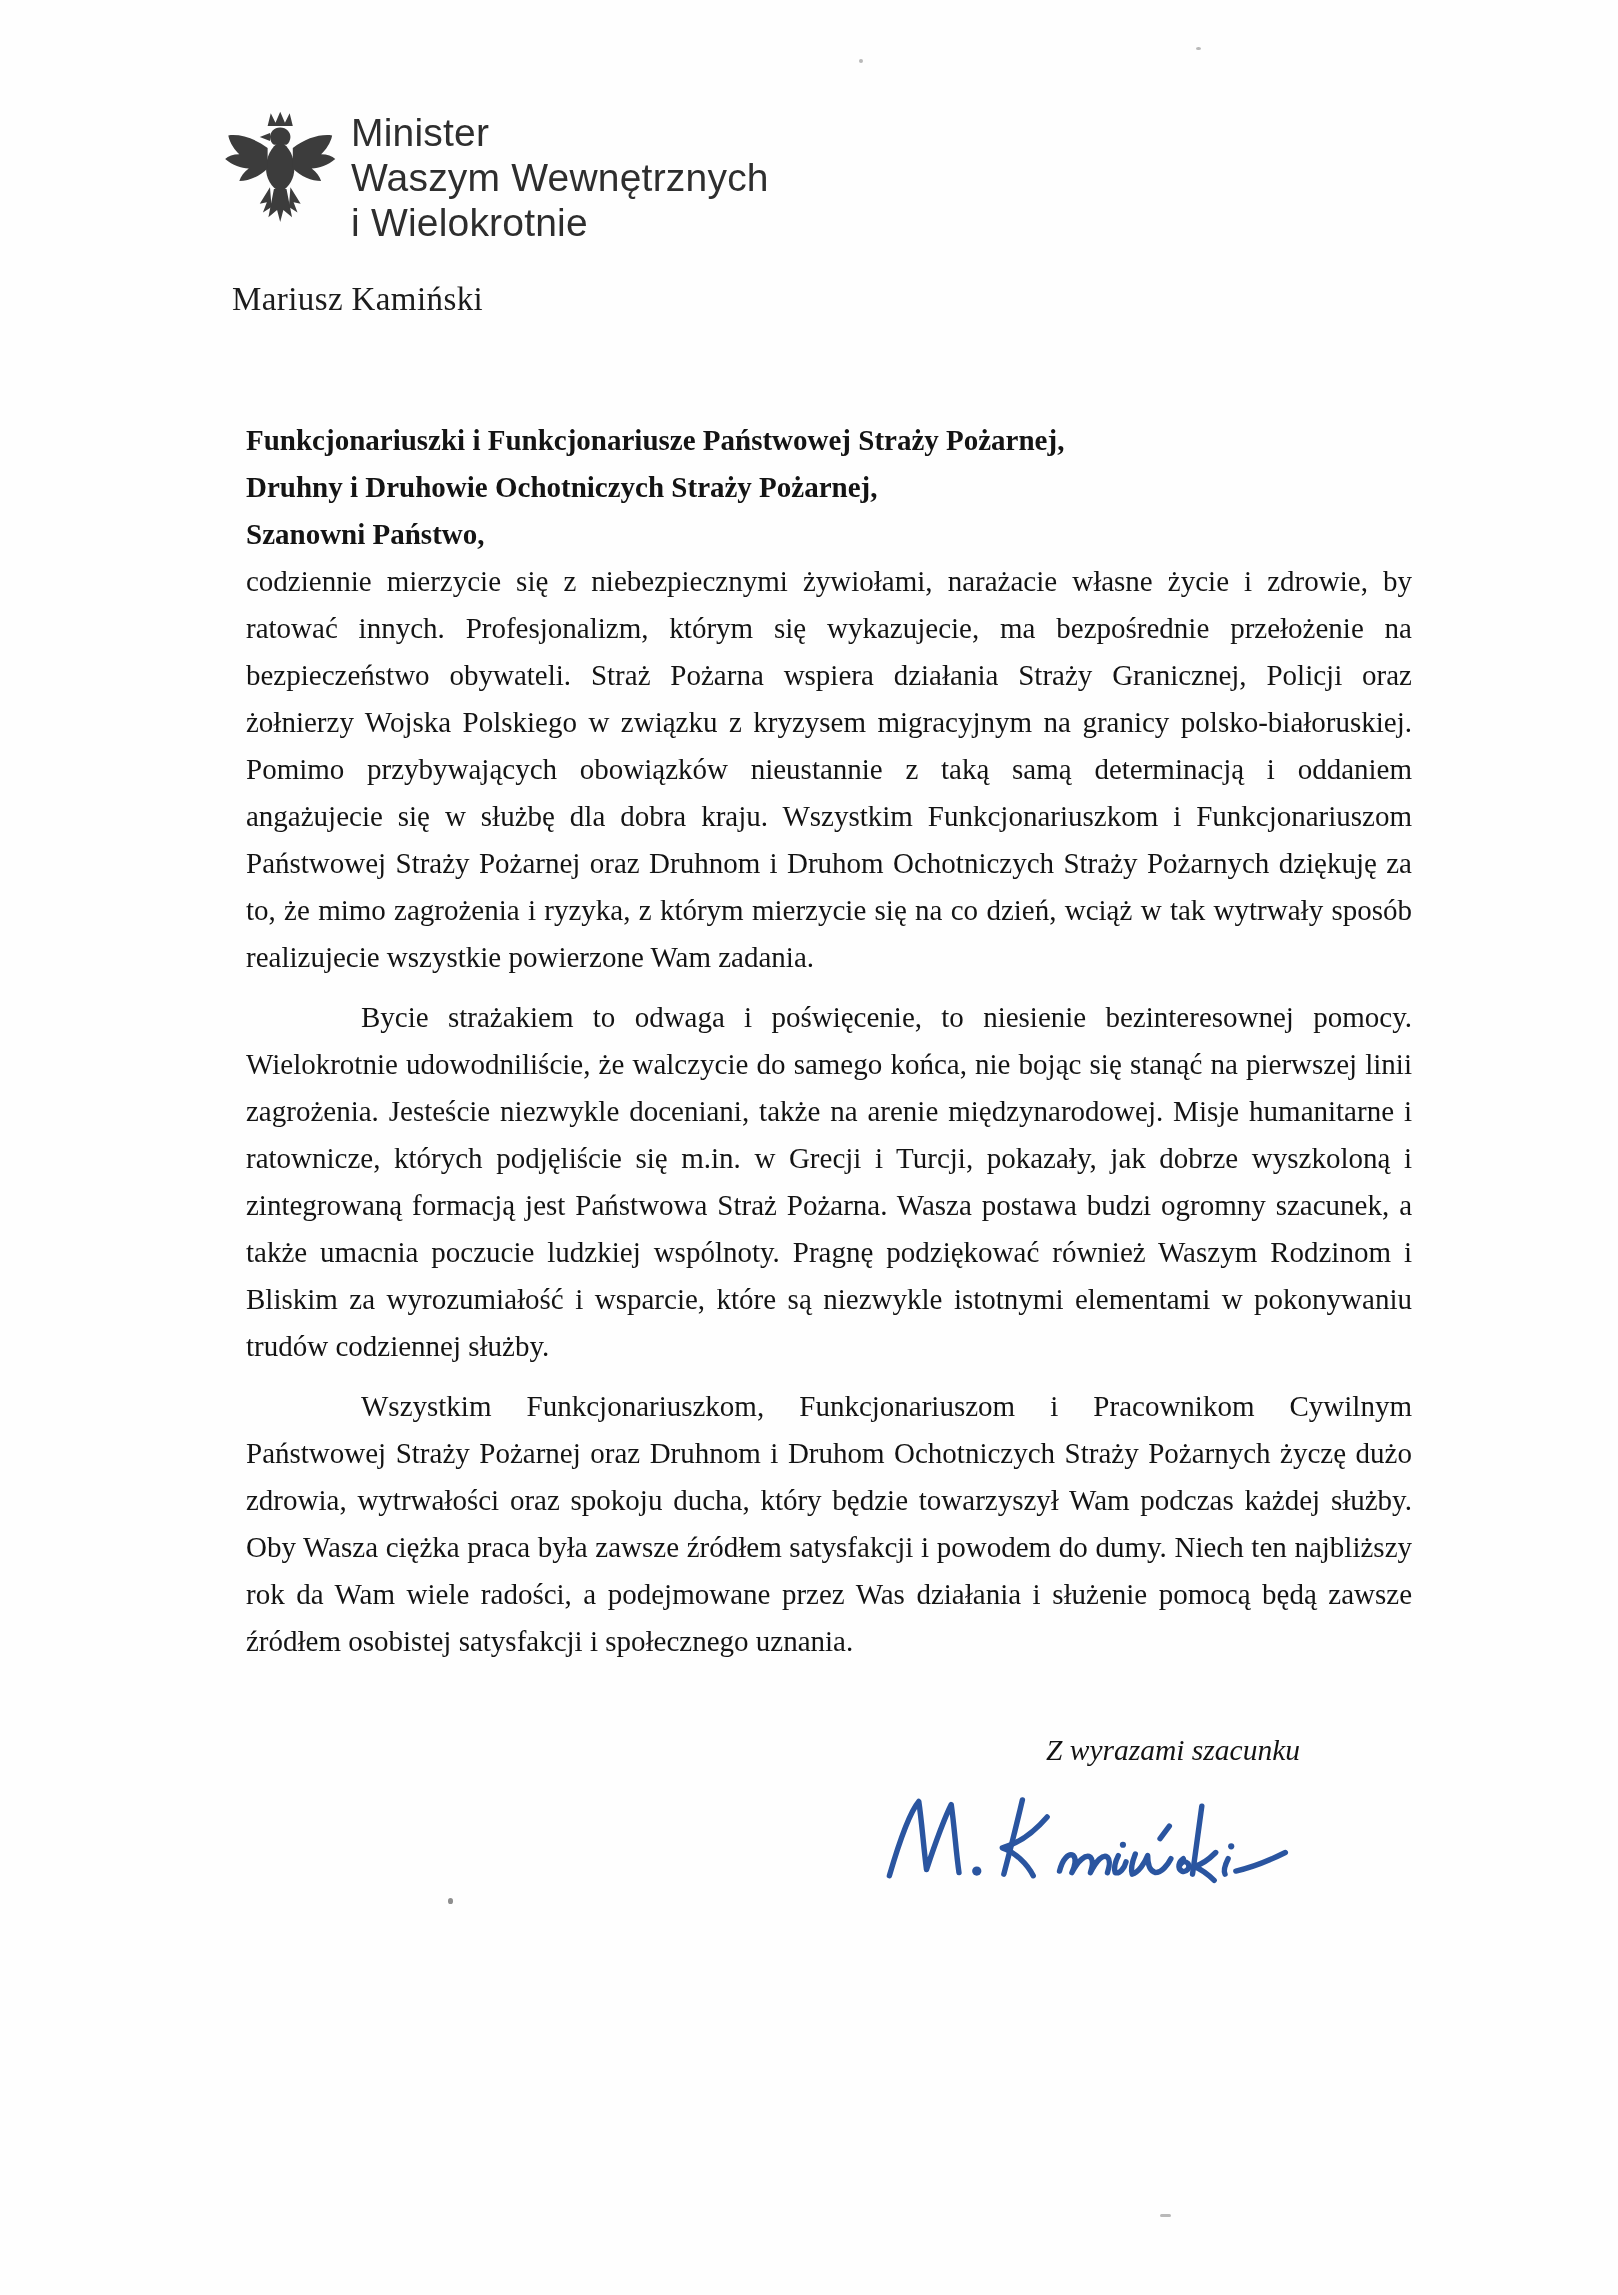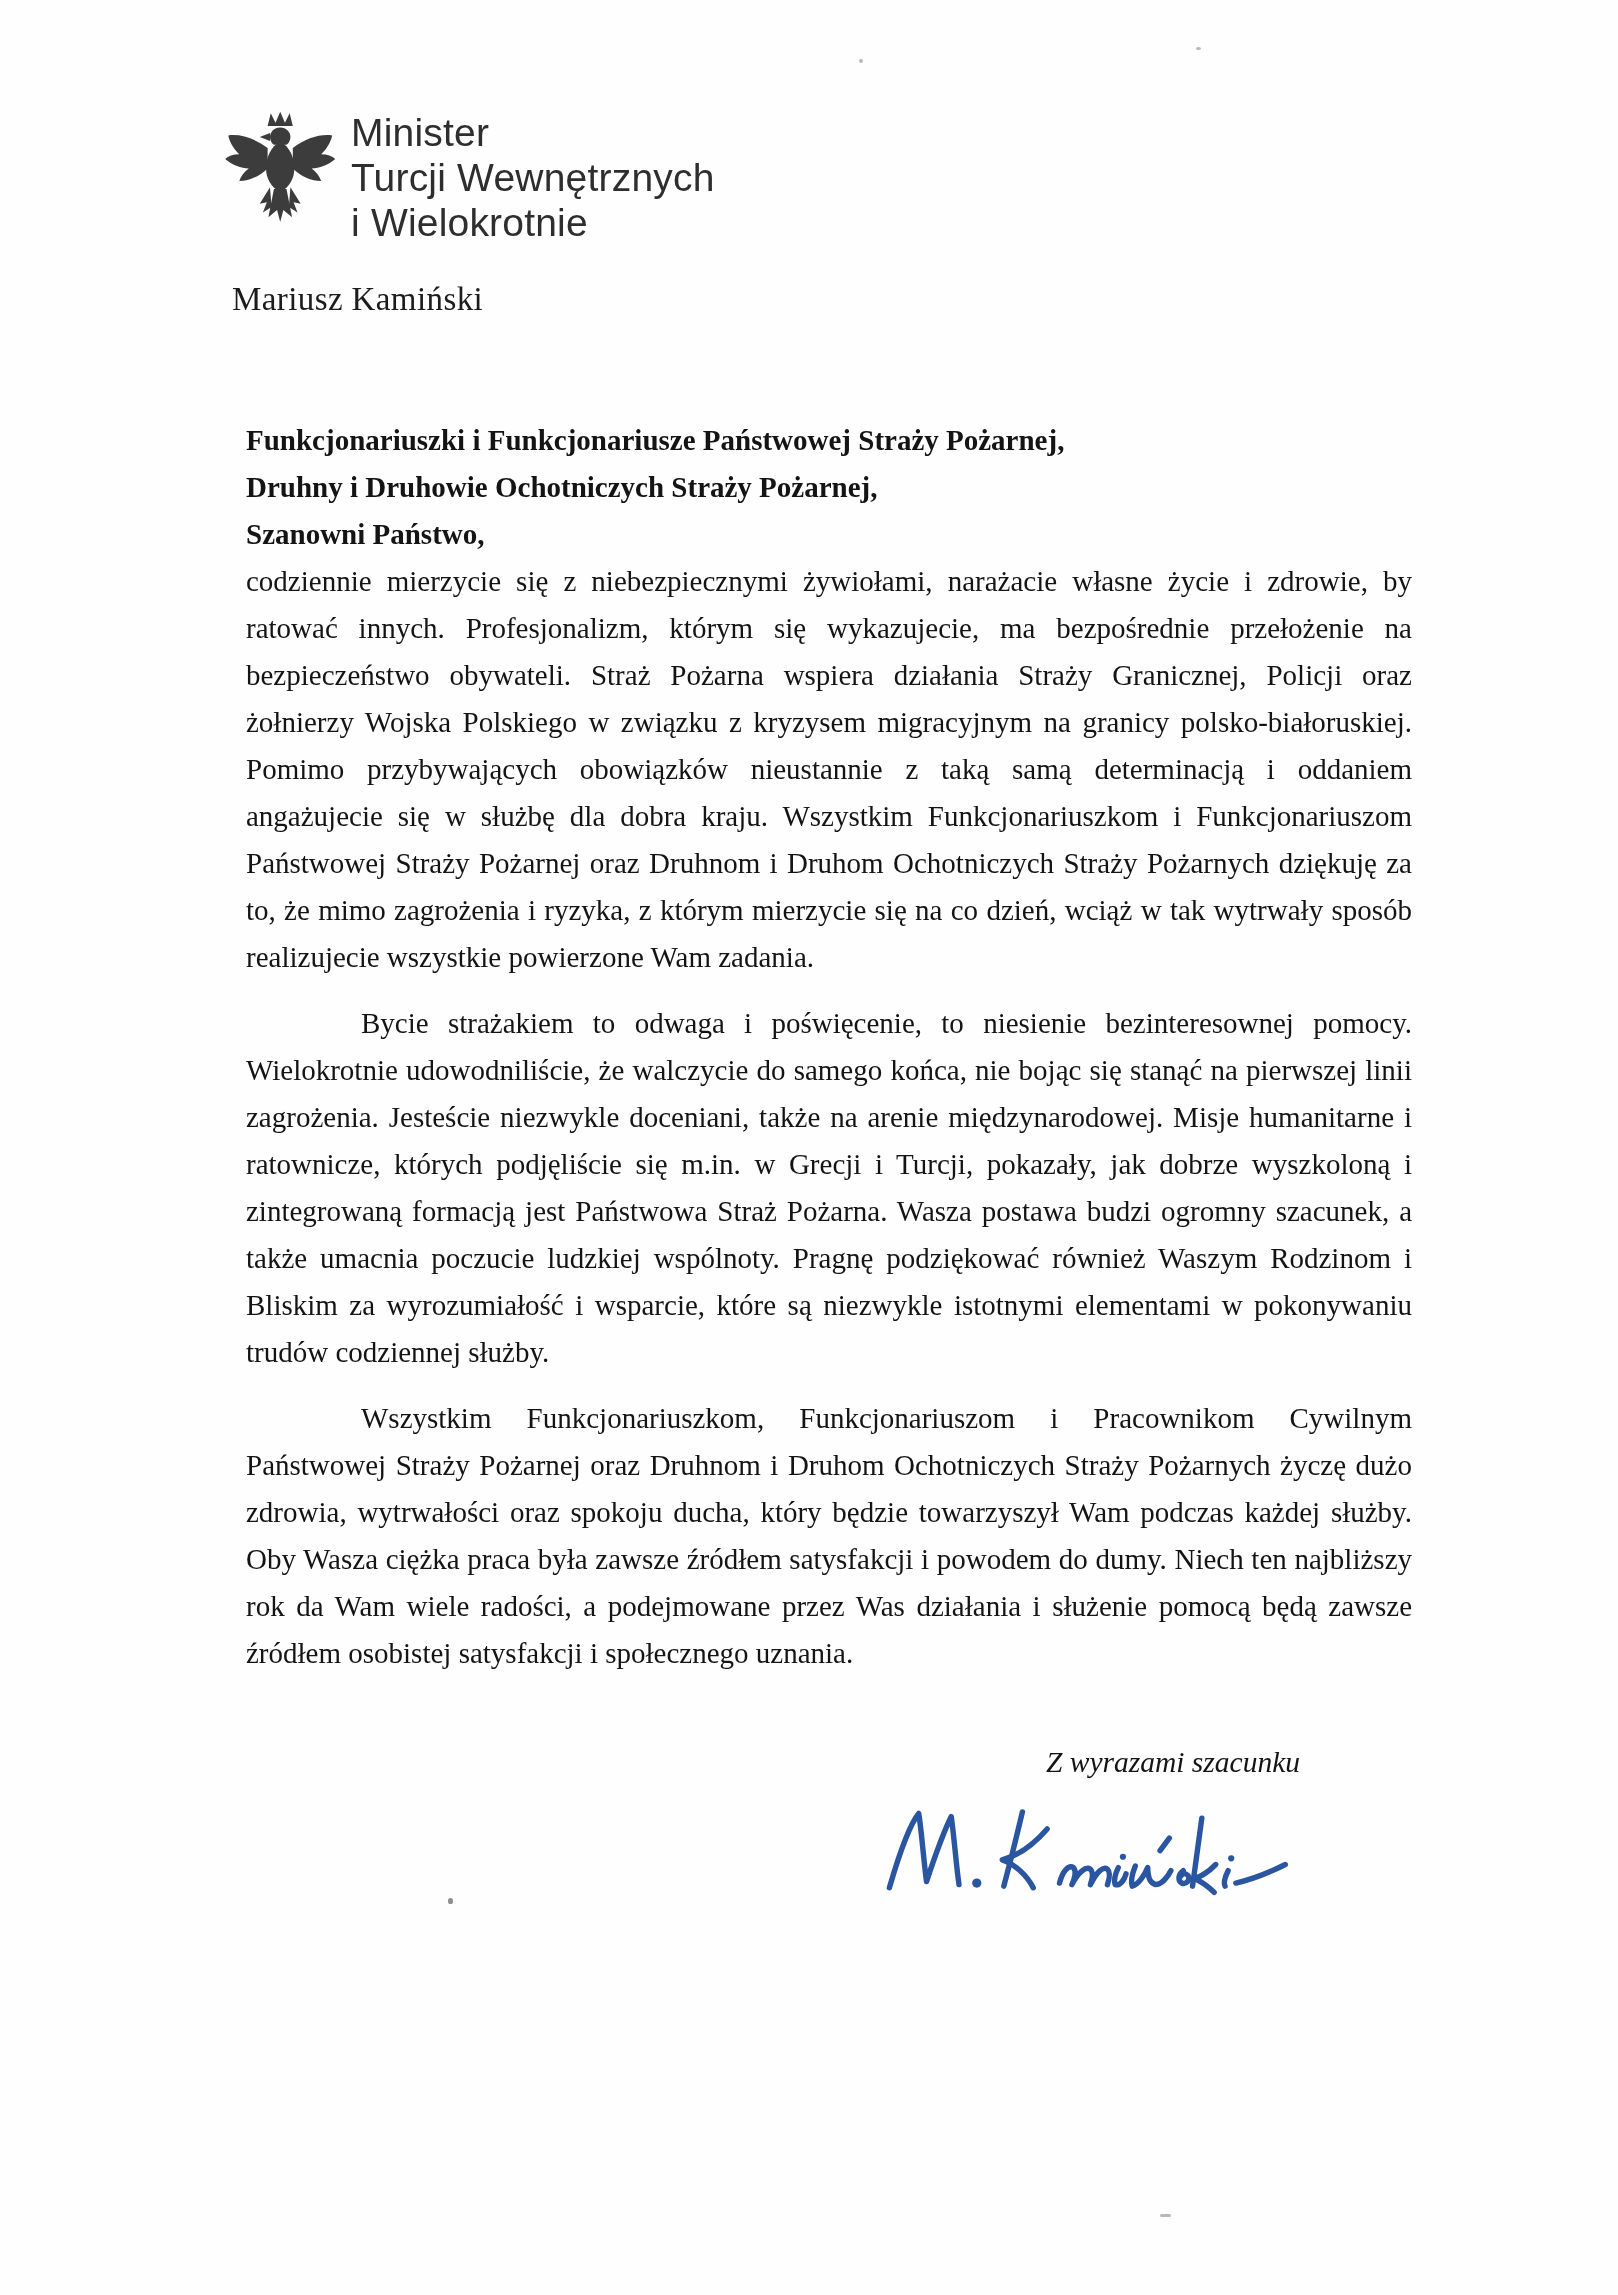--- a/index.html
+++ b/index.html
@@ -33,21 +33,21 @@
 
   
   .content{
     position:absolute;left:246px;top:417px;width:1166px;
     font-size:29px;line-height:47px;color:#141414;
   }
   .salutation{font-weight:bold;}
   .salutation div{white-space:nowrap;}
   .para{margin:0;text-align:justify;}
   .para.first{}
-  .para.spaced{margin-top:19px;}
+  .para.spaced{margin-top:13px;}
   .para.indent{text-indent:115px;}
 
   .closing{
     margin-top:62px;margin-left:688px;
     font-style:italic;font-size:29.5px;text-align:center;
   }
   .signature{margin-top:12.4px;margin-left:629px;width:434px;height:116px;}
   .signature svg{width:100%;height:100%;}
 
   
@@ -73,21 +73,21 @@
           <path d="M58,52 C42,40 24,34 8,36 c2,10 8,18 14,24 -8,0 -14,2 -18,6 10,8 20,12 30,12 -6,4 -10,10 -12,16 12,0 26,-6 36,-16 z"></path>
           <path d="M90,52 c16,-12 34,-18 50,-16 -2,10 -8,18 -14,24 8,0 14,2 18,6 -10,8 -20,12 -30,12 6,4 10,10 12,16 -12,0 -26,-6 -36,-16 z"></path>
           <path d="M66,104 l-7,36 11,-9 4,15 4,-15 11,9 -7,-36 z"></path>
           <path d="M61,102 l-13,21 9,-2 -5,13 11,-7 z"></path>
           <path d="M87,102 l13,21 -9,-2 5,13 -11,-7 z"></path>
         </g>
       </svg>
     </div>
     <div class="ministry">
       <div>Minister</div>
-      <div>Turcji Wewnętrznych</div>
+      <div>Waszym Wewnętrznych</div>
       <div>i Wielokrotnie</div>
     </div>
   </div>
 
   <div class="minister-name">Mariusz Kamiński</div>
 
   <div class="content">
 
     <div class="salutation">
       <div>Funkcjonariuszki i Funkcjonariusze Państwowej Straży Pożarnej,</div>

